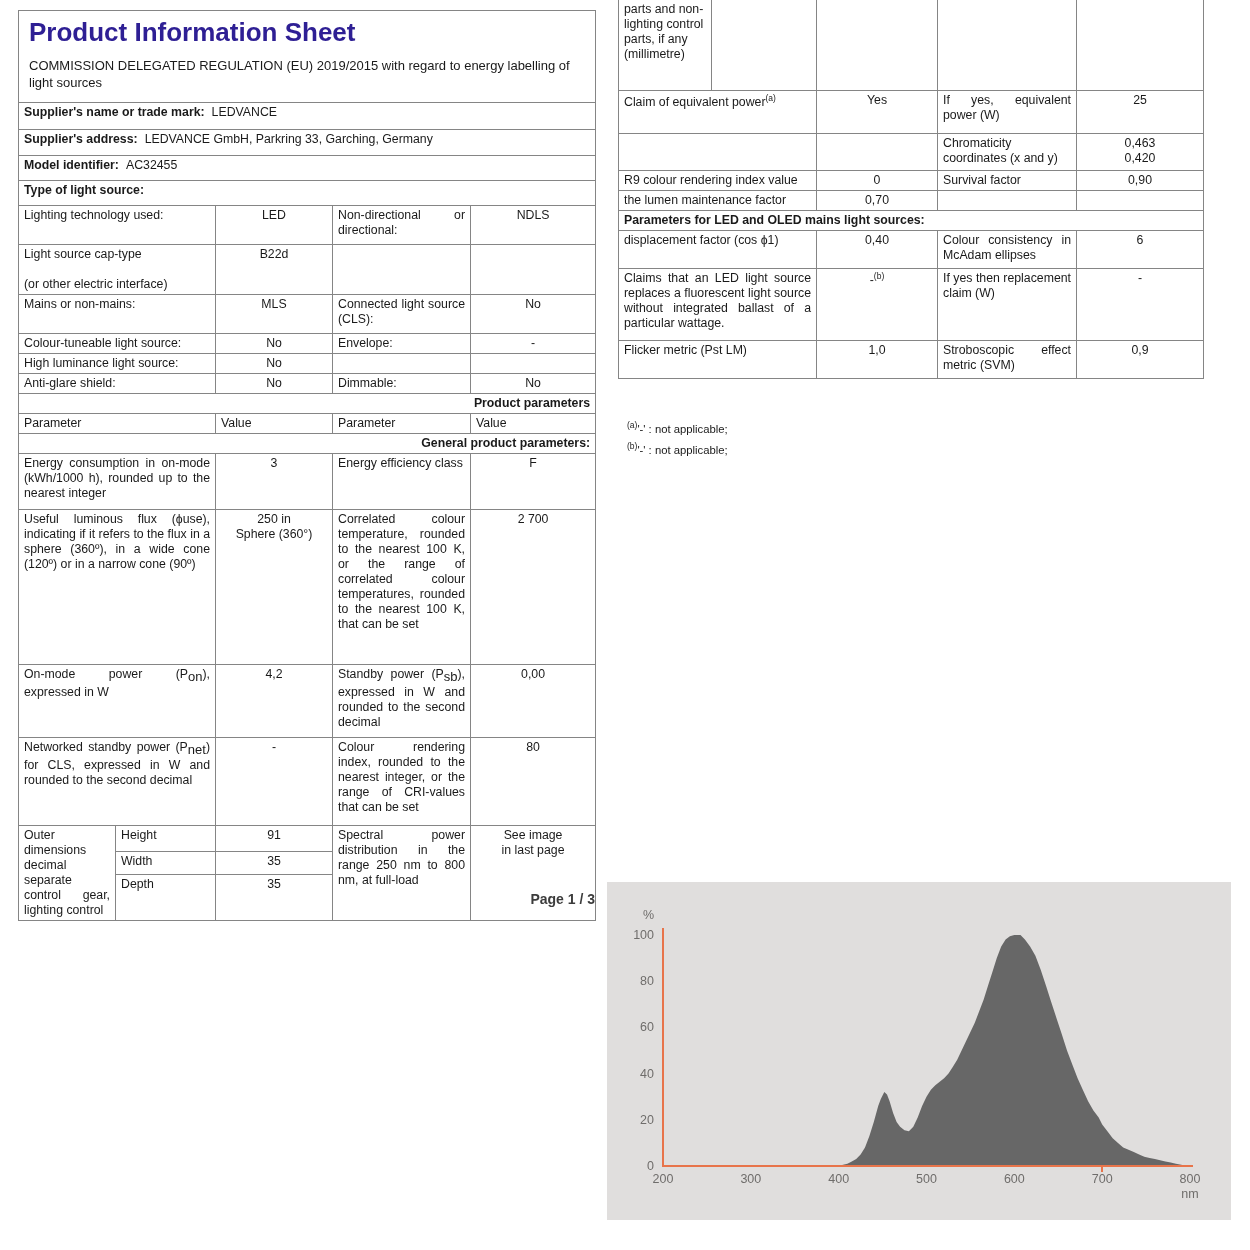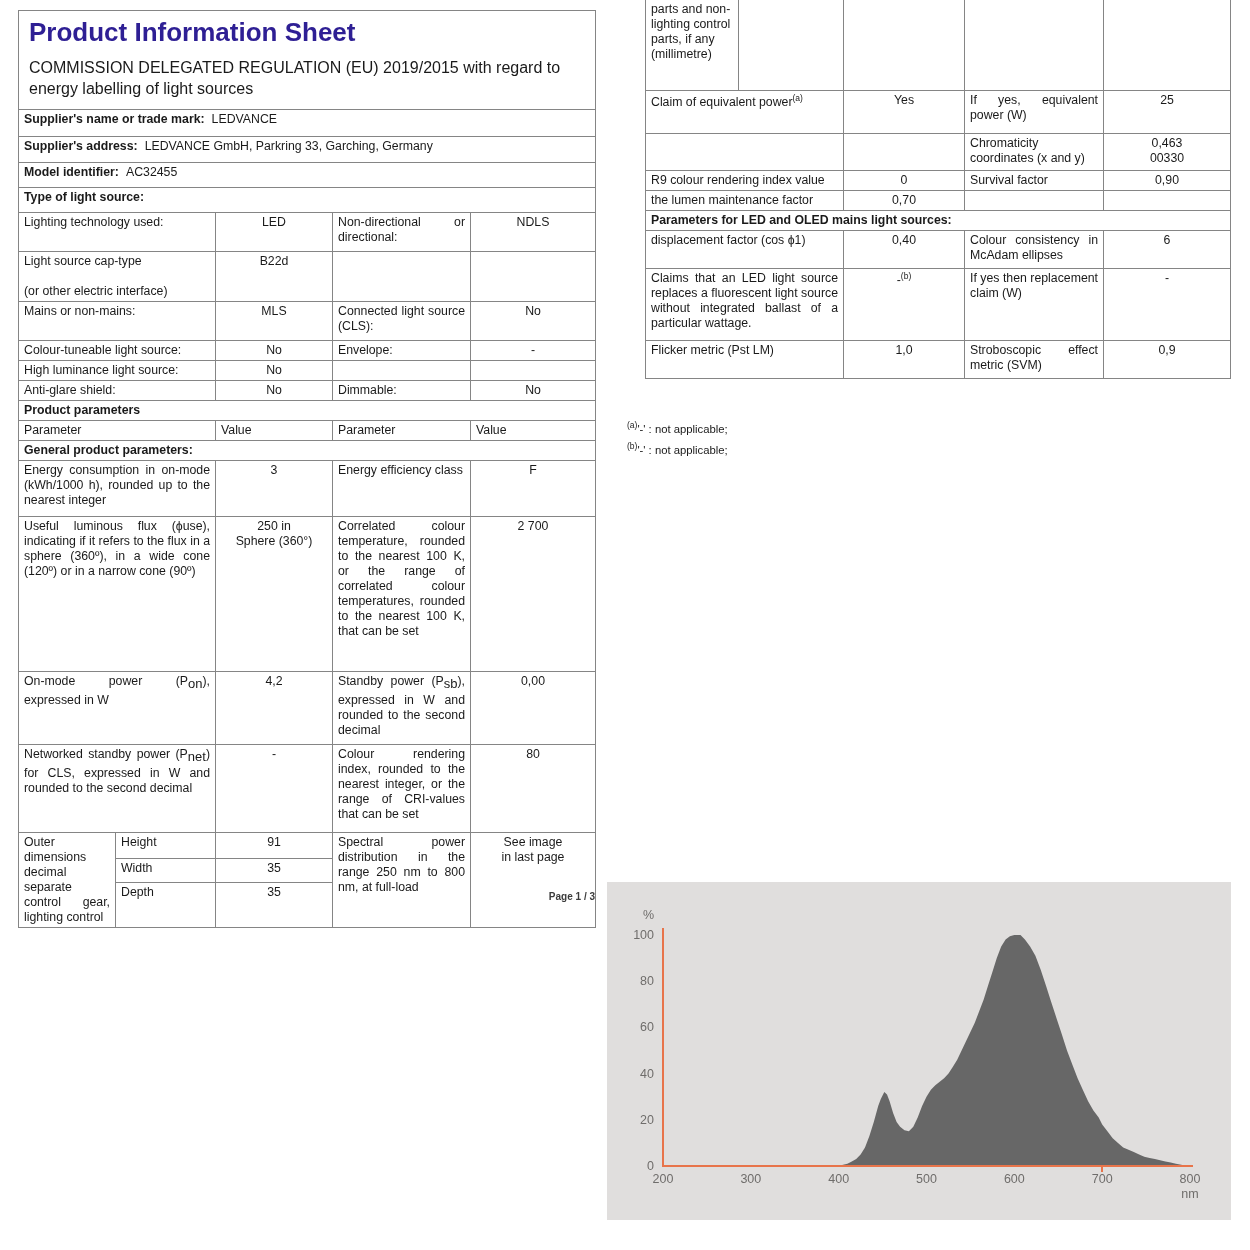--- a/index.html
+++ b/index.html
@@ -6,37 +6,37 @@
   body{
     width:1250px;height:1250px;position:relative;background:#ffffff;
     font-family:"Liberation Sans",sans-serif;color:#1a1a1a;overflow:hidden;
   }
   .doc-table{border-collapse:collapse;table-layout:fixed;}
   .doc-table td{
     border:1px solid #858585;vertical-align:top;
     padding:2px 5px;font-size:12.3px;line-height:1.22;word-wrap:break-word;
   }
   .left-table{position:absolute;left:18px;top:10px;width:577px;border:1.5px solid #6e6e6e;}
-  .right-table{position:absolute;left:645px;top:0;width:585px;border:1.5px solid #6e6e6e;border-top:none;}
+  .right-table{position:absolute;left:618px;top:0;width:585px;border:1.5px solid #6e6e6e;border-top:none;}
   .right-table tr:first-child td{border-top:none;}
   .b{font-weight:bold;}
-  .c{text-align:left;}
+  .c{text-align:right;}
   .j{text-align:justify;}
   .val{text-align:center;}
   .pre{white-space:pre-line;}
   .title-cell{padding:6px 10px 10px 10px !important;}
   .doc-title{font-size:26px;font-weight:bold;color:#2e1f94;letter-spacing:0;margin:0;}
-  .doc-subtitle{font-size:16px;margin-top:9px;line-height:1.3;}
+  .doc-subtitle{font-size:13px;margin-top:9px;line-height:1.3;}
   .kv-val{margin-left:7px;}
   .footnotes{position:absolute;left:627px;top:418px;font-size:11.3px;line-height:1.7;}
   .footnotes sup{font-size:8.5px;}
   sub{font-size:13px;}
   sup{font-size:8.5px;}
   .page-num{position:absolute;left:18px;top:891px;width:577px;text-align:right;
-    font-size:10px;font-weight:bold;color:#3c3c3c;}
+    font-size:14px;font-weight:bold;color:#3c3c3c;}
   .chart-panel{position:absolute;left:607px;top:882px;width:624px;height:338px;background:#e0dedd;}
   .chart-panel svg{display:block;width:624px;height:338px;}
   .chart-panel svg text{font-family:"Liberation Sans",sans-serif;font-size:12.5px;fill:#6f6d6b;}
 </style>
 </head>
 <body>
 
 <table class="doc-table left-table">
   <colgroup>
     <col style="width:97px">
@@ -190,21 +190,21 @@
     <td colspan="2">Claim of equivalent power<sup>(a)</sup></td>
     <td class="val">Yes</td>
     <td class="j">If yes, equivalent power (W)</td>
     <td class="val">25</td>
   </tr>
   <tr style="height:37px">
     <td colspan="2"></td>
     <td></td>
     <td>Chromaticity coordinates (x and y)</td>
     <td class="val pre">0,463
-00330</td>
+0,420</td>
   </tr>
   <tr style="height:19px">
     <td colspan="2">R9 colour rendering index value</td>
     <td class="val">0</td>
     <td>Survival factor</td>
     <td class="val">0,90</td>
   </tr>
   <tr style="height:19px">
     <td colspan="2">the lumen maintenance factor</td>
     <td class="val">0,70</td>

